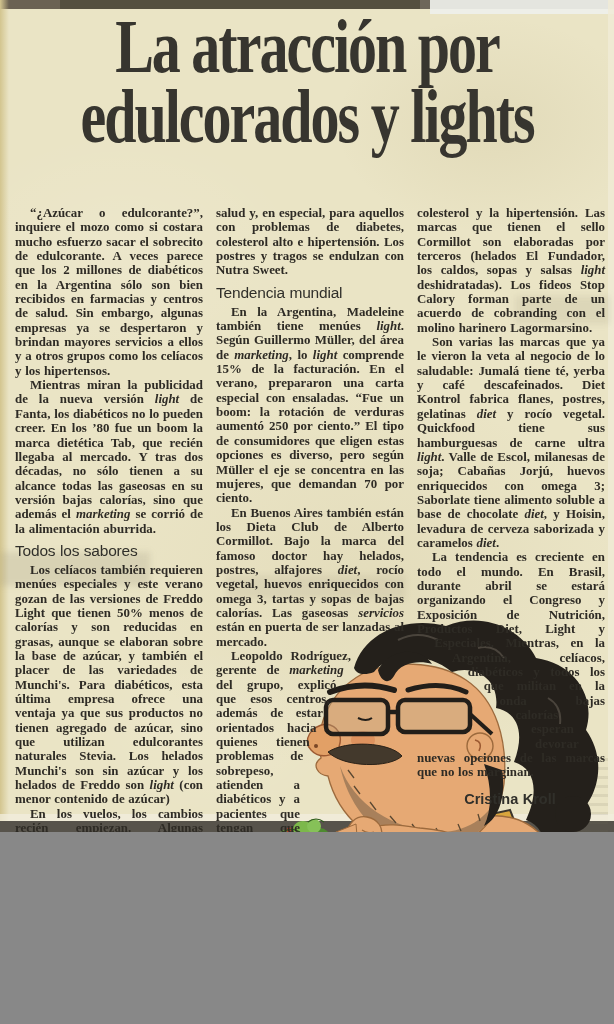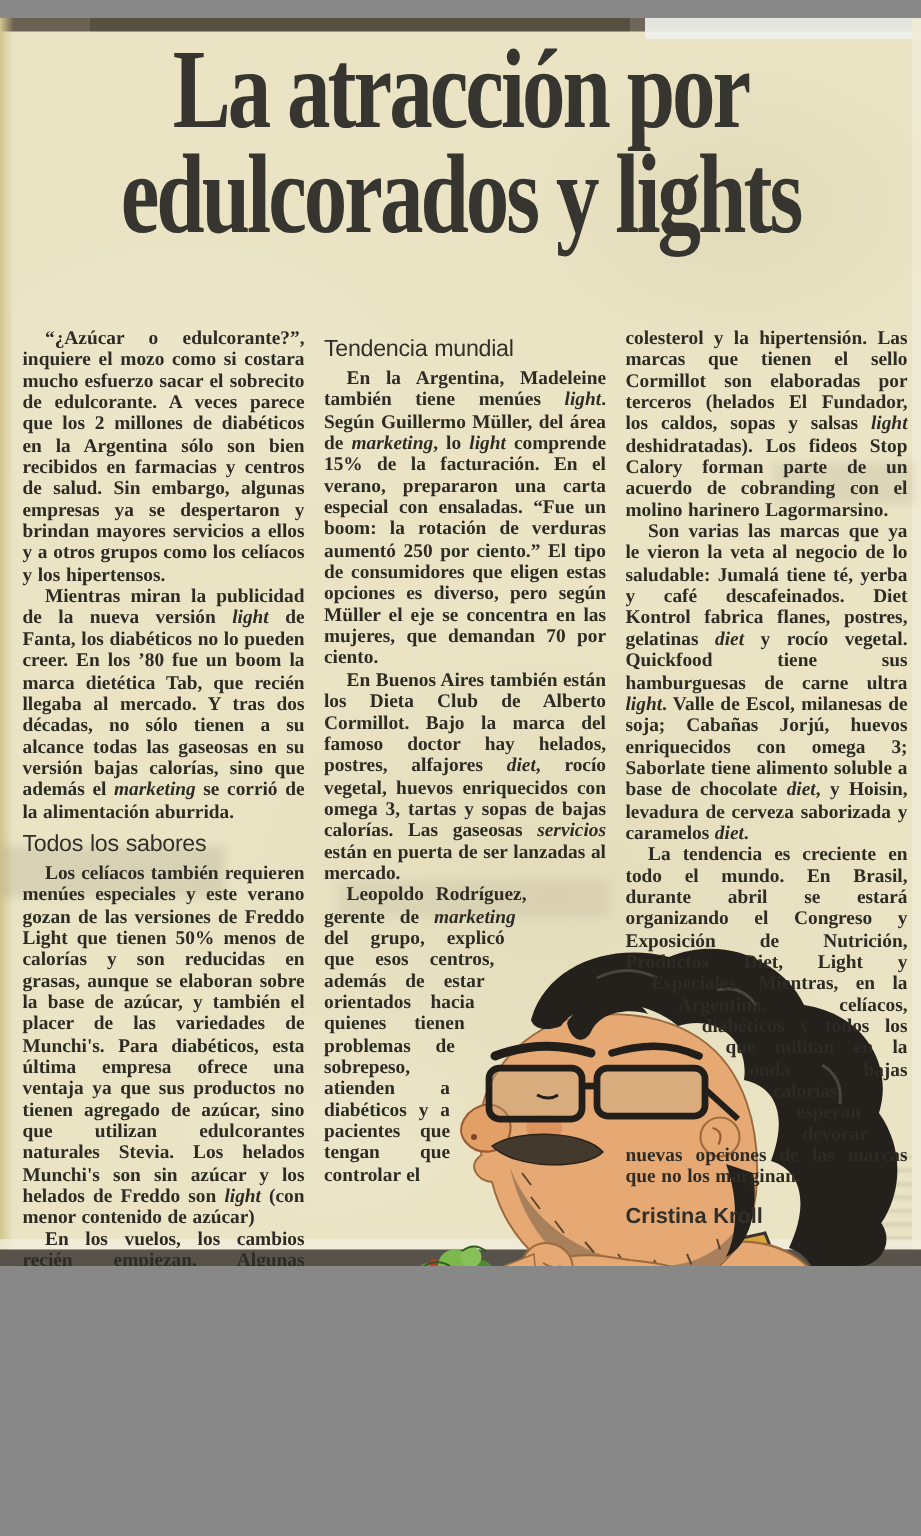--- a/index.html
+++ b/index.html
@@ -1,16 +1,16 @@
 <!DOCTYPE html>
 <html><head>
 <meta charset="utf-8">
 <style>
   html,body{margin:0;padding:0;background:#888;}
-  .page{position:relative;width:614px;height:832px;margin:12px auto;overflow:hidden;
+  .page{position:relative;width:614px;height:832px;margin:0 auto;overflow:hidden;
     background-color:#eae4c5;
     background-image:
       radial-gradient(ellipse 300px 200px at 20% 30%, rgba(255,255,255,.10), transparent 60%),
       radial-gradient(ellipse 260px 180px at 80% 15%, rgba(140,120,60,.09), transparent 60%),
       radial-gradient(ellipse 420px 320px at 60% 70%, rgba(150,130,70,.08), transparent 60%),
       radial-gradient(ellipse 200px 140px at 35% 88%, rgba(255,255,255,.09), transparent 60%);
     font-family:"Liberation Serif",serif;}
   .abs{position:absolute;}
   
   .edge-top{left:0;top:0;width:614px;height:9px;background:linear-gradient(to right,#6b6253 0 60px,#55503f 60px 420px,#6e675a 420px);}
@@ -36,21 +36,21 @@
     line-height:22.5px;color:#34332d;word-spacing:1.5px;}
   
   .cols{left:15px;top:206px;width:590px;display:flex;gap:13px;z-index:3;}
   .col{width:188px;font-size:12.9px;line-height:14.35px;text-align:justify;
     color:#2e2b25;word-spacing:.5px;}
   .col p{margin:0;text-indent:15px;font-weight:bold;}
   .col p.cont{text-indent:0;}
   .col h2{font-family:"Liberation Sans",sans-serif;font-weight:normal;font-size:15.5px;
     line-height:18px;margin:6px 0 3px 0;color:#302f2a;text-align:left;letter-spacing:-.2px;}
   .byline{font-family:"Liberation Sans",sans-serif;font-weight:bold;font-size:14.5px;
-    text-align:left;margin-top:12px;color:#302f2a;padding-right:2px;}
+    text-align:center;margin-top:12px;color:#302f2a;padding-right:2px;}
   
   .fl-splash{float:right;width:40px;height:100px;
     shape-outside:polygon(100% 0,55% 0,8% 45%,0 100%,100% 100%);}
   .fl-head-r{float:right;width:104px;height:190px;
     shape-outside:polygon(56% 0,100% 0,100% 100%,0 100%,0 64%,32% 26%);}
   .fl-hair-l{float:left;width:118px;height:198px;
     shape-outside:polygon(0 44%,26% 56%,52% 70%,78% 84%,100% 96%,100% 100%,0 100%);}
   .illus{left:148px;top:618px;width:466px;height:400px;z-index:2;}
 </style>
 </head>
@@ -75,20 +75,21 @@
 
   <div class="abs cols">
     <div class="col">
       <p>“¿Azúcar o edulcorante?”, inquiere el mozo como si costara mucho esfuerzo sacar el sobrecito de edulcorante. A veces parece que los 2 millones de diabéticos en la Argentina sólo son bien recibidos en farmacias y centros de salud. Sin embargo, algunas empresas ya se despertaron y brindan mayores servicios a ellos y a otros grupos como los celíacos y los hipertensos.</p>
       <p>Mientras miran la publicidad de la nueva versión <i>light</i> de Fanta, los diabéticos no lo pueden creer. En los ’80 fue un boom la marca dietética Tab, que recién llegaba al mercado. Y tras dos décadas, no sólo tienen a su alcance todas las gaseosas en su versión bajas calorías, sino que además el <i>marketing</i> se corrió de la alimentación aburrida.</p>
       <h2>Todos los sabores</h2>
       <p>Los celíacos también requieren menúes especiales y este verano gozan de las versiones de Freddo Light que tienen 50% menos de calorías y son reducidas en grasas, aunque se elaboran sobre la base de azúcar, y también el placer de las variedades de Munchi's. Para diabéticos, esta última empresa ofrece una ventaja ya que sus productos no tienen agregado de azúcar, sino que utilizan edulcorantes naturales Stevia. Los helados Munchi's son sin azúcar y los helados de Freddo son <i>light</i> (con menor contenido de azúcar)</p>
       <p>En los vuelos, los cambios recién empiezan. Algunas aerolíneas disponen de la Gluten Free Meal (GFM). Pero eso no basta, porque puede ocurrir que un pasajero la pida y una azafata por equivocación le entregue la GFM con el pan en la bandeja.</p>
     </div>
     <div class="col">
+      <p class="cont">salud y, en especial, para aquellos con problemas de diabetes, colesterol alto e hipertensión. Los postres y tragos se endulzan con Nutra Sweet.</p>
       <h2>Tendencia mundial</h2>
       <p>En la Argentina, Madeleine también tiene menúes <i>light</i>. Según Guillermo Müller, del área de <i>marketing</i>, lo <i>light</i> comprende 15% de la facturación. En el verano, prepararon una carta especial con ensaladas. “Fue un boom: la rotación de verduras aumentó 250 por ciento.” El tipo de consumidores que eligen estas opciones es diverso, pero según Müller el eje se concentra en las mujeres, que demandan 70 por ciento.</p>
       <p>En Buenos Aires también están los Dieta Club de Alberto Cormillot. Bajo la marca del famoso doctor hay helados, postres, alfajores <i>diet</i>, rocío vegetal, huevos enriquecidos con omega 3, tartas y sopas de bajas calorías. Las gaseosas <i>servicios</i> están en puerta de ser lanzadas al mercado.</p>
       <p><span class="fl-head-r"></span><span>Leopoldo Rodríguez, gerente de <i>marketing</i> del grupo, explicó que esos centros, además de estar orientados hacia quienes tienen problemas de sobrepeso, atienden a diabéticos y a pacientes que tengan que controlar el</span></p>
     </div>
     <div class="col">
       <p class="cont">colesterol y la hipertensión. Las marcas que tienen el sello Cormillot son elaboradas por terceros (helados El Fundador, los caldos, sopas y salsas <i>light</i> deshidratadas). Los fideos Stop Calory forman parte de un acuerdo de cobranding con el molino harinero Lagormarsino.</p>
       <p>Son varias las marcas que ya le vieron la veta al negocio de lo saludable: Jumalá tiene té, yerba y café descafeinados. Diet Kontrol fabrica flanes, postres, gelatinas <i>diet</i> y rocío vegetal. Quickfood tiene sus hamburguesas de carne ultra <i>light</i>. Valle de Escol, milanesas de soja; Cabañas Jorjú, huevos enriquecidos con omega 3; Saborlate tiene alimento soluble a base de chocolate <i>diet</i>, y Hoisin, levadura de cerveza saborizada y caramelos <i>diet</i>.</p>
       <p><span class="fl-hair-l"></span><span>La tendencia es creciente en todo el mundo. En Brasil, durante abril se estará organizando el Congreso y Exposición de Nutrición, Productos Diet, Light y Especiales. Mientras, en la Argentina, celíacos, diabéticos y todos los que militan en la onda bajas calorías esperan devorar nuevas opciones de las marcas que no los marginan.</span></p>
       <div class="byline">Cristina Kroll</div>

